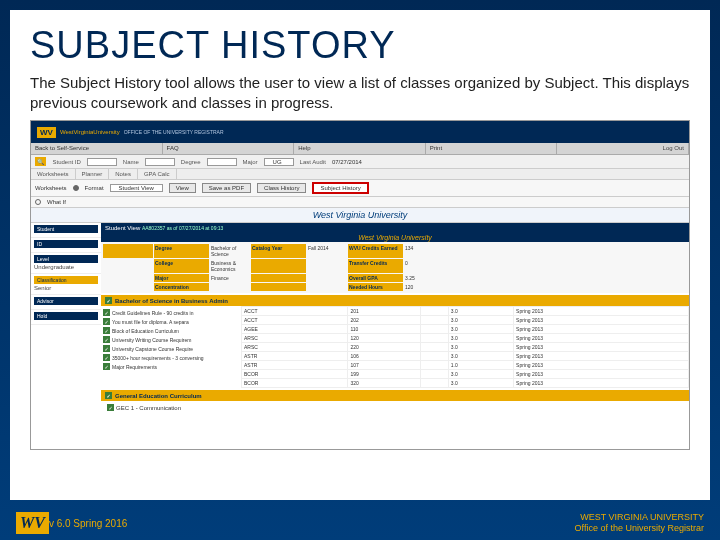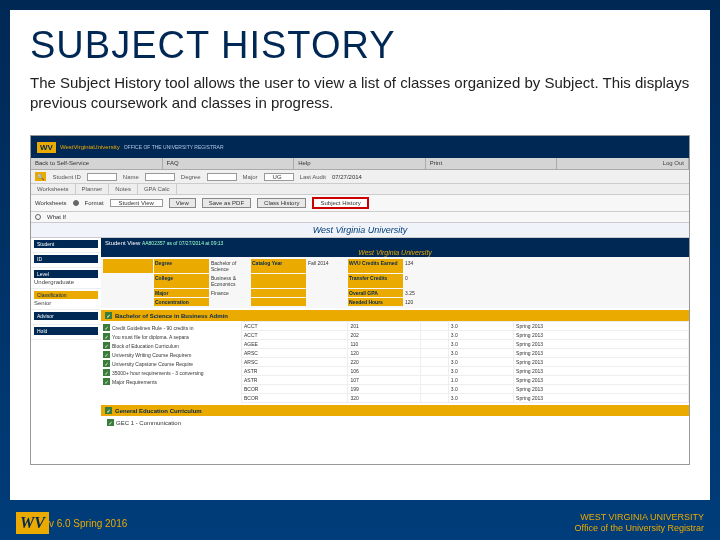--- a/index.html
+++ b/index.html
@@ -1,20 +1,20 @@
 <!DOCTYPE html>
 <html><head>
 <meta charset="utf-8">
 <style>
 *{box-sizing:border-box;margin:0;padding:0;font-family:Arial,Helvetica,sans-serif}
 html,body{width:720px;height:540px;overflow:hidden}
 .slide{width:720px;height:540px;background:linear-gradient(180deg,#002855 0%,#003d7a 100%);position:relative}
 .content{background:#fff;position:absolute;top:10px;left:10px;right:10px;bottom:40px;padding:14px 20px 0 20px}
 .title{color:#002855;font-size:38px;font-weight:400;letter-spacing:1px;margin-bottom:6px}
-.desc{color:#222;font-size:15px;line-height:1.3;margin-bottom:23px}
+.desc{color:#222;font-size:15px;line-height:1.3;margin-bottom:8px}
 .shot{border:1px solid #999;width:100%;height:330px;background:#fff;font-size:6px;color:#333;overflow:hidden;position:relative}
 .banner{background:#002855;height:22px;display:flex;align-items:center;padding:0 6px;color:#eaaa00}
 .wvu-mini{background:#eaaa00;color:#002855;font-weight:bold;padding:1px 3px;margin-right:4px;font-size:8px}
 .banner-sub{color:#b0c4de;font-size:5px;margin-left:4px}
 .navbar{background:#d4d4d4;height:12px;display:flex;border-bottom:1px solid #aaa}
 .navbar div{flex:1;border-right:1px solid #aaa;padding:2px 4px;display:flex;justify-content:space-between}
 .navbar .right{color:#444}
 .filter-row{display:flex;background:#f0f0f0;border-bottom:1px solid #ccc;padding:2px 4px;gap:6px;align-items:center}
 .filter-row label{color:#555}
 .sel{border:1px solid #999;background:#fff;padding:0 8px;height:8px;display:inline-block;min-width:30px}

